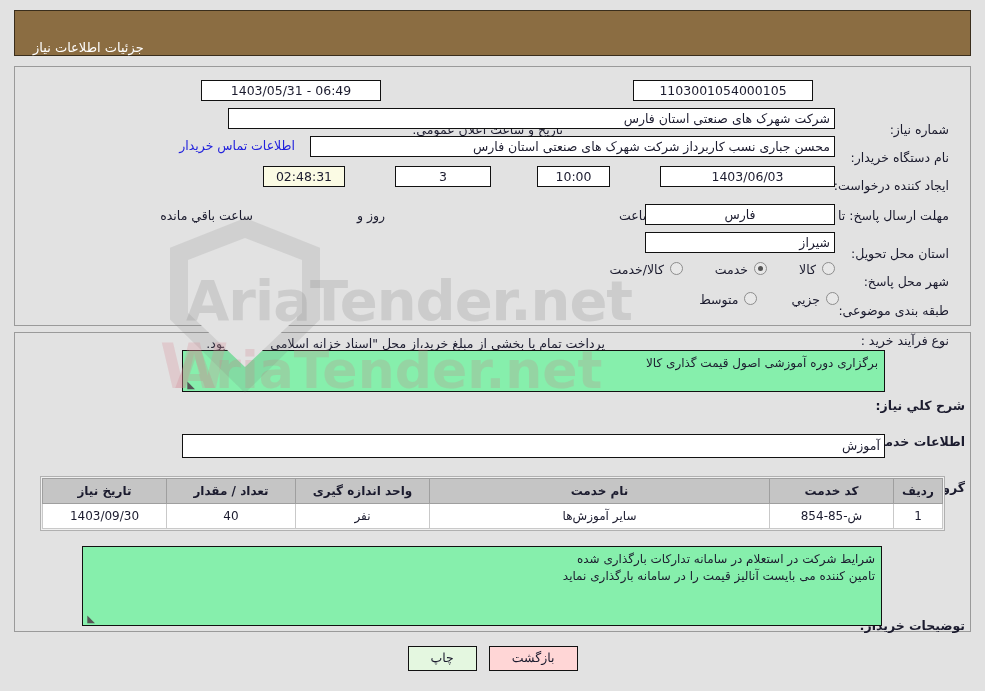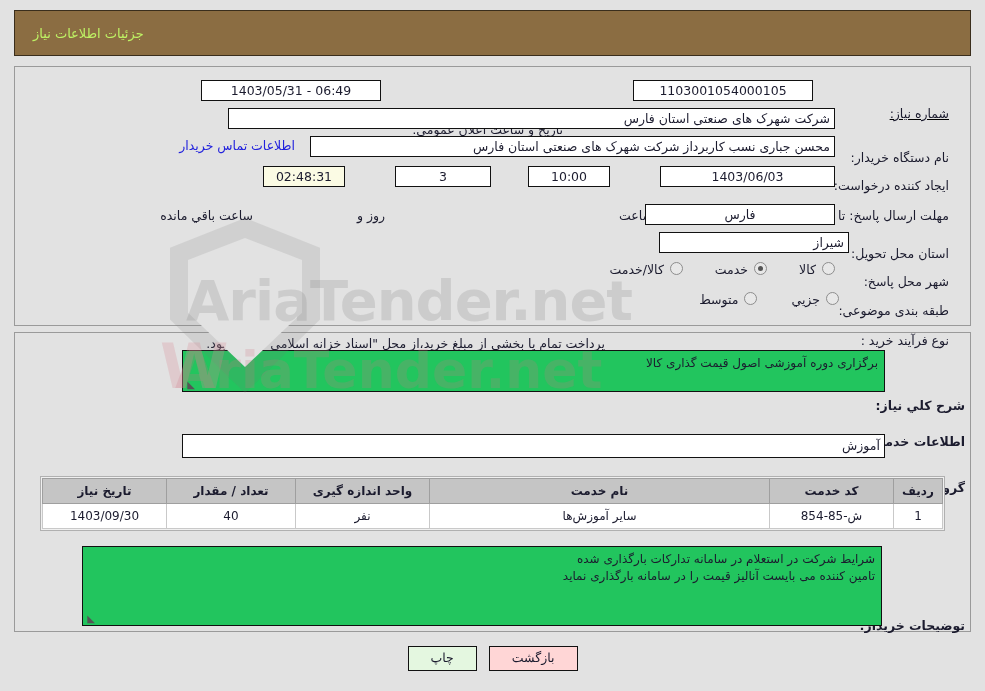--- a/index.html
+++ b/index.html
@@ -81,24 +81,24 @@
   
   .header-bar {
     position: absolute;
     right: 14px;
     left: 14px;
     top: 10px;
     height: 46px;
     background: #8b6d42;
     border: 1px solid #3a2e1c;
     box-sizing: border-box;
-    color: #bef264;
+    color: #ffffff;
     font-size: 13px;
     display: flex;
-    align-items: center;
+    align-items: flex-end;
     padding-right: 0;
     padding-left: 18px;
     justify-content: flex-end;
     z-index: 2;
   }
 
   
   .panel {
     position: absolute;
     right: 14px;
@@ -174,21 +174,21 @@
     gap: 6px;
     font-size: 12.5px;
     color: #1b1b2e;
     white-space: nowrap;
   }
 
   
   .ta {
     box-sizing: border-box;
     border: 1px solid #111111;
-    background: #22c55e;
+    background: #86efac;
     font-size: 12px;
     color: #1b1b2e;
     padding: 4px 6px 0 6px;
     overflow: hidden;
     position: relative;
     line-height: 17px;
   }
   .ta .grip {
     position: absolute;
     left: 2px;
@@ -266,21 +266,21 @@
   <div class="wm-v">W</div>
   <div class="wm-text2">AriaTender.net</div>
 </div>
 
 <div class="header-bar">
   <span>جزئیات اطلاعات نیاز</span>
 </div>
 
 <div class="panel" id="panel-top"></div>
 
-<div class="row" style="top:66px; right:36px;text-decoration:underline;">
+<div class="row" style="top:82px; right:36px;">
   <span class="lbl">شماره نیاز:</span>
 </div>
 <div class="row" style="top:80px; right:172px;">
   <div class="box center ltr" style="width:180px;">1103001054000105</div>
 </div>
 
 <div class="row" style="top:82px; right:422px;">
   <span class="lbl">تاریخ و ساعت اعلان عمومي:</span>
 </div>
 <div class="row" style="top:80px; right:604px;">
@@ -307,21 +307,21 @@
 <div class="row" style="top:168px; right:36px; width:120px; flex-direction:column; align-items:flex-start;">
   <span class="lbl">مهلت ارسال پاسخ: تا تاریخ:</span>
 </div>
 <div class="row" style="top:166px; right:150px;">
   <div class="box center ltr" style="width:175px;">1403/06/03</div>
 </div>
 <div class="row" style="top:168px; right:332px;">
   <span class="lbl">ساعت</span>
 </div>
 <div class="row" style="top:166px; right:375px;">
-  <div class="box center ltr" style="width:82px;">10:00</div>
+  <div class="box center ltr" style="width:73px;">10:00</div>
 </div>
 <div class="row" style="top:166px; right:494px;">
   <div class="box center ltr" style="width:96px;">3</div>
 </div>
 <div class="row" style="top:168px; right:600px;">
   <span class="lbl">روز و</span>
 </div>
 <div class="row" style="top:166px; right:640px;">
   <div class="box center ltr cream" style="width:82px;">02:48:31</div>
 </div>
@@ -332,21 +332,21 @@
 <div class="row" style="top:206px; right:36px;">
   <span class="lbl">استان محل تحویل:</span>
 </div>
 <div class="row" style="top:204px; right:150px;">
   <div class="box" style="width:190px;text-align:center;">فارس</div>
 </div>
 
 <div class="row" style="top:234px; right:36px;">
   <span class="lbl">شهر محل پاسخ:</span>
 </div>
-<div class="row" style="top:232px; right:136px;">
+<div class="row" style="top:232px; right:150px;">
   <div class="box" style="width:190px;">شیراز</div>
 </div>
 
 <div class="row" style="top:263px; right:36px;">
   <span class="lbl">طبقه بندی موضوعی:</span>
 </div>
 <div class="row" style="top:262px; right:150px; gap:32px;">
   <span class="radio-opt">
     <span class="radio"></span>
     <span>کالا</span>

